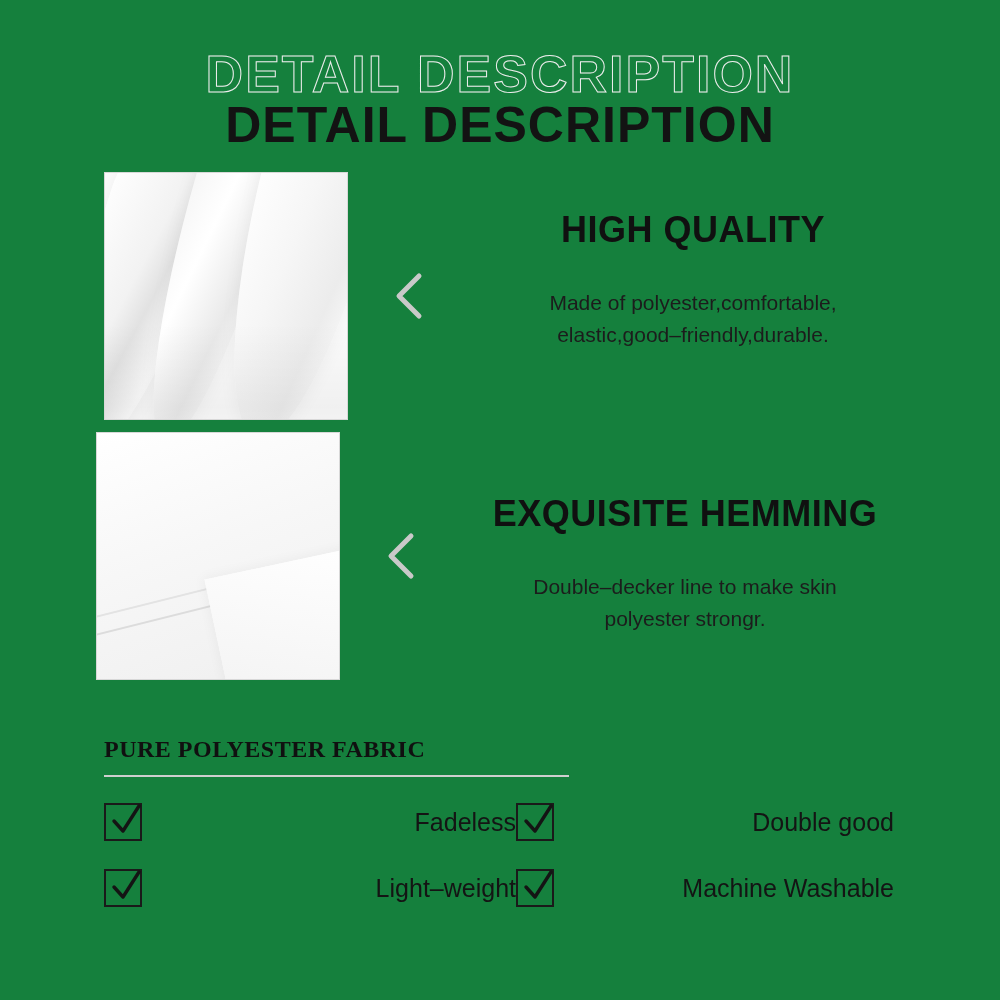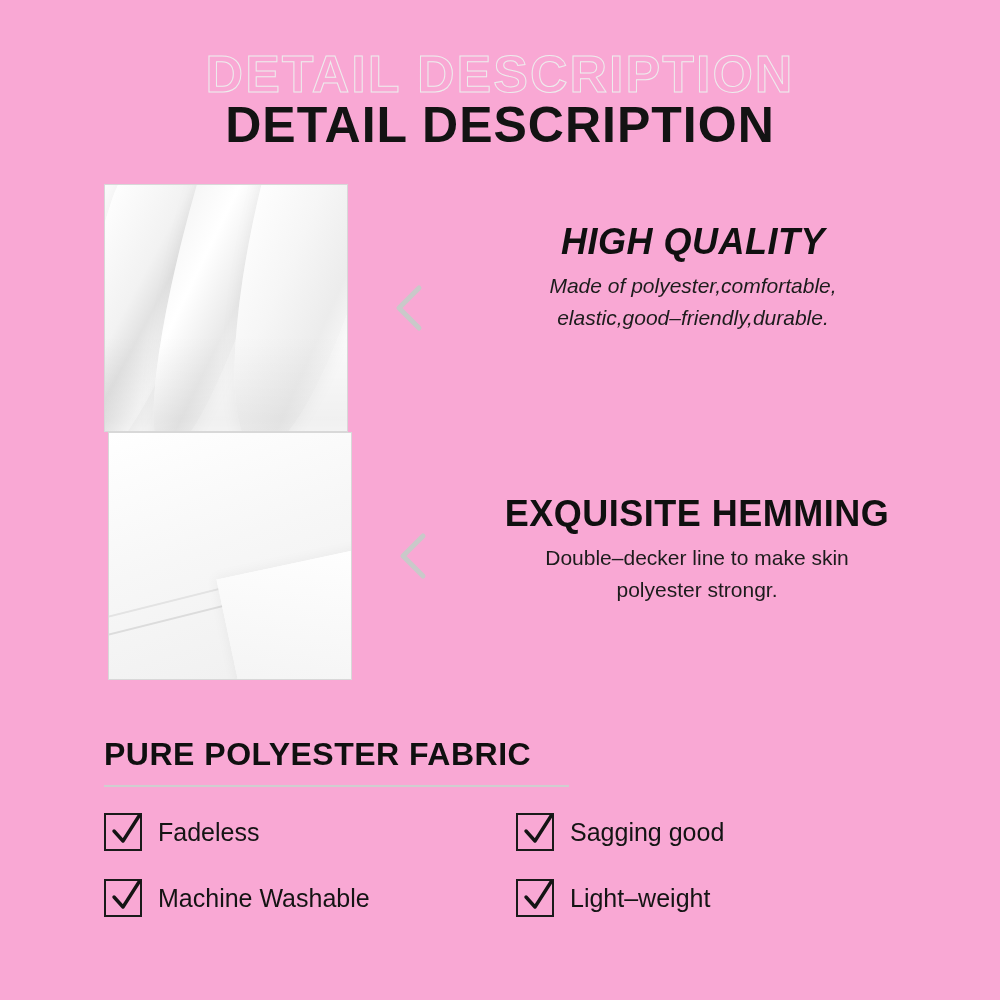--- a/index.html
+++ b/index.html
@@ -12,21 +12,21 @@
     height: 1000px;
     font-family: "Liberation Sans", sans-serif;
     color: #111111;
     position: relative;
     overflow: hidden;
   }
 
   .page {
     position: absolute;
     inset: 0;
-    background: #f9a8d4;
+    background: #15803d;
   }
 
   
   .title-wrap {
     position: absolute;
     top: 38px;
     left: 0;
     width: 1000px;
     height: 110px;
   }
@@ -56,22 +56,22 @@
     color: #131313;
     white-space: nowrap;
   }
 
   
   .feature {
     position: absolute;
     display: flex;
     align-items: flex-start;
   }
-  .feature-1 { top: 184px; left: 104px; font-style: italic; }
-  .feature-2 { top: 432px; left: 108px; }
+  .feature-1 { top: 172px; left: 104px; }
+  .feature-2 { top: 432px; left: 96px; }
 
   .photo {
     width: 244px;
     height: 248px;
     border: 1px solid #d8d8d8;
     box-sizing: border-box;
     position: relative;
     overflow: hidden;
     background: #fbfbfb;
   }
@@ -155,55 +155,57 @@
     text-align: center;
   }
   .feature-heading {
     font-size: 36px;
     font-weight: bold;
     letter-spacing: 0.5px;
     color: #101010;
     line-height: 1.1;
   }
   .feature-desc {
-    margin-top: 8px;
+    margin-top: 37px;
     font-size: 21px;
     line-height: 1.52;
     color: #1c1c1c;
   }
   .feature-2 .feature-text { padding-top: 62px; }
 
   
   .bottom {
     position: absolute;
     top: 736px;
     left: 104px;
     width: 790px;
   }
   .bottom-title {
-    font-size: 32px;
+    font-size: 24px;
     font-weight: bold;
     color: #101010;
     letter-spacing: 0.5px;
     padding-bottom: 12px;
+    font-family: Liberation Serif, serif;
   }
   .rule {
     width: 465px;
     height: 2px;
     background: #cfcfcf;
   }
   .checks {
     margin-top: 26px;
     display: grid;
     grid-template-columns: 412px 1fr;
     grid-row-gap: 28px;
   }
   .check-item {
     display: flex;
     align-items: center;
+    justify-content: space-between;
   }
   .checkbox {
     width: 38px;
     height: 38px;
     border: 2px solid #1a1a1a;
     box-sizing: border-box;
     position: relative;
     flex: 0 0 auto;
   }
   .checkbox svg {
@@ -287,37 +289,37 @@
         </span>
         <span class="check-label">Fadeless</span>
       </div>
 
       <div class="check-item">
         <span class="checkbox">
           <svg width="36" height="40" viewBox="0 0 36 40" aria-hidden="true">
             <polyline points="6,20 15,30 31,5" fill="none" stroke="#141414" stroke-width="3.4" stroke-linecap="round" stroke-linejoin="round"></polyline>
           </svg>
         </span>
-        <span class="check-label">Sagging good</span>
+        <span class="check-label">Double good</span>
+      </div>
+
+      <div class="check-item">
+        <span class="checkbox">
+          <svg width="36" height="40" viewBox="0 0 36 40" aria-hidden="true">
+            <polyline points="6,20 15,30 31,5" fill="none" stroke="#141414" stroke-width="3.4" stroke-linecap="round" stroke-linejoin="round"></polyline>
+          </svg>
+        </span>
+        <span class="check-label">Light–weight</span>
       </div>
 
       <div class="check-item">
         <span class="checkbox">
           <svg width="36" height="40" viewBox="0 0 36 40" aria-hidden="true">
             <polyline points="6,20 15,30 31,5" fill="none" stroke="#141414" stroke-width="3.4" stroke-linecap="round" stroke-linejoin="round"></polyline>
           </svg>
         </span>
         <span class="check-label">Machine Washable</span>
       </div>
 
-      <div class="check-item">
-        <span class="checkbox">
-          <svg width="36" height="40" viewBox="0 0 36 40" aria-hidden="true">
-            <polyline points="6,20 15,30 31,5" fill="none" stroke="#141414" stroke-width="3.4" stroke-linecap="round" stroke-linejoin="round"></polyline>
-          </svg>
-        </span>
-        <span class="check-label">Light–weight</span>
-      </div>
-
     </div>
   </div>
 
 </div>
 
 </body></html>

